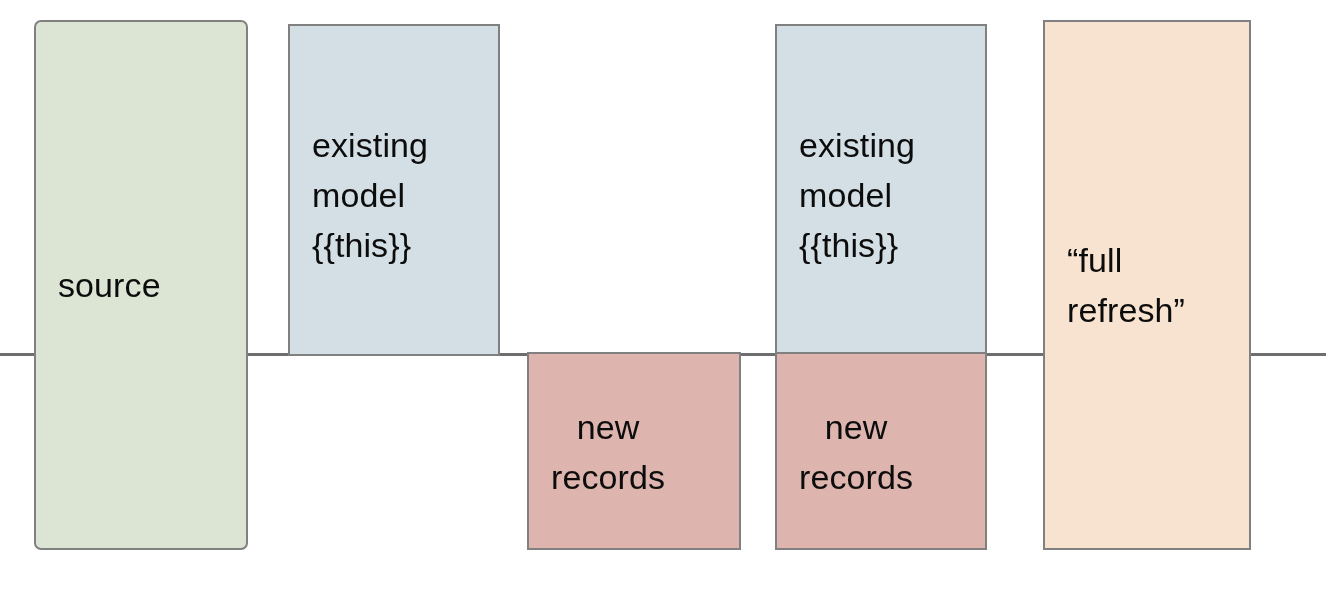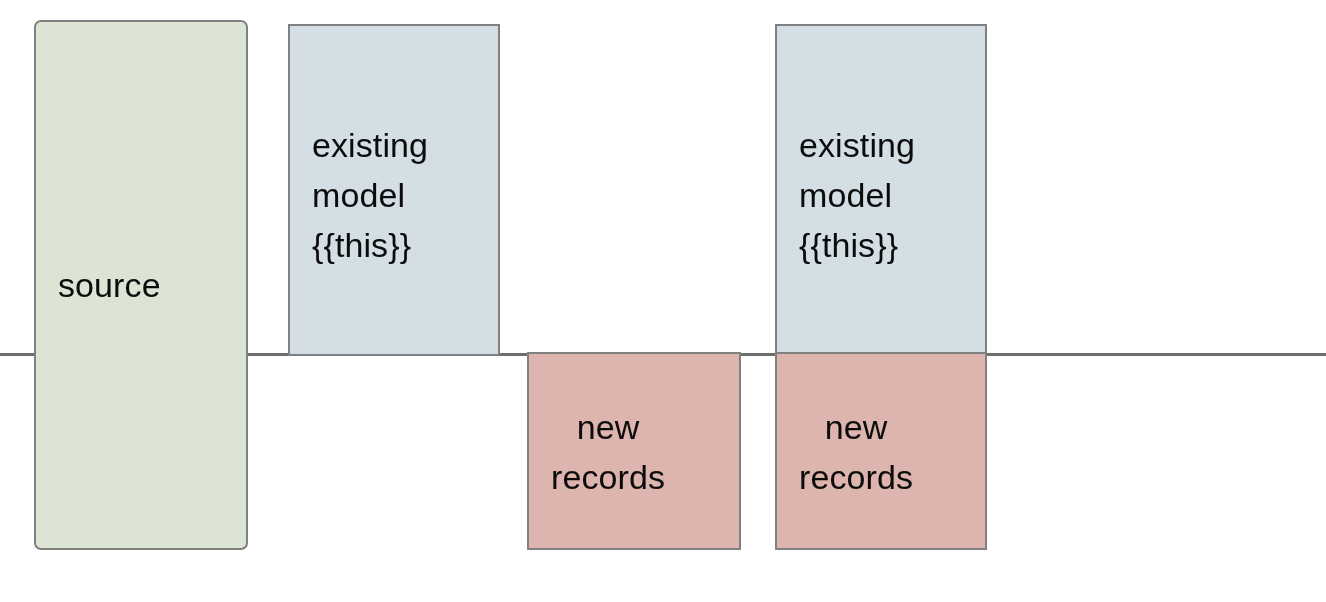--- a/index.html
+++ b/index.html
@@ -106,14 +106,18 @@
     <span class="label">existing
 model
 {{this}}</span>
   </div>
 
   <div class="box v-top" id="box-new-records-2">
     <span class="label">new
 records</span>
   </div>
 
+  <div class="box v-center" id="box-full-refresh">
+    <span class="label">“full
+refresh”</span>
+  </div>
 
 </div>
 
 </body></html>

